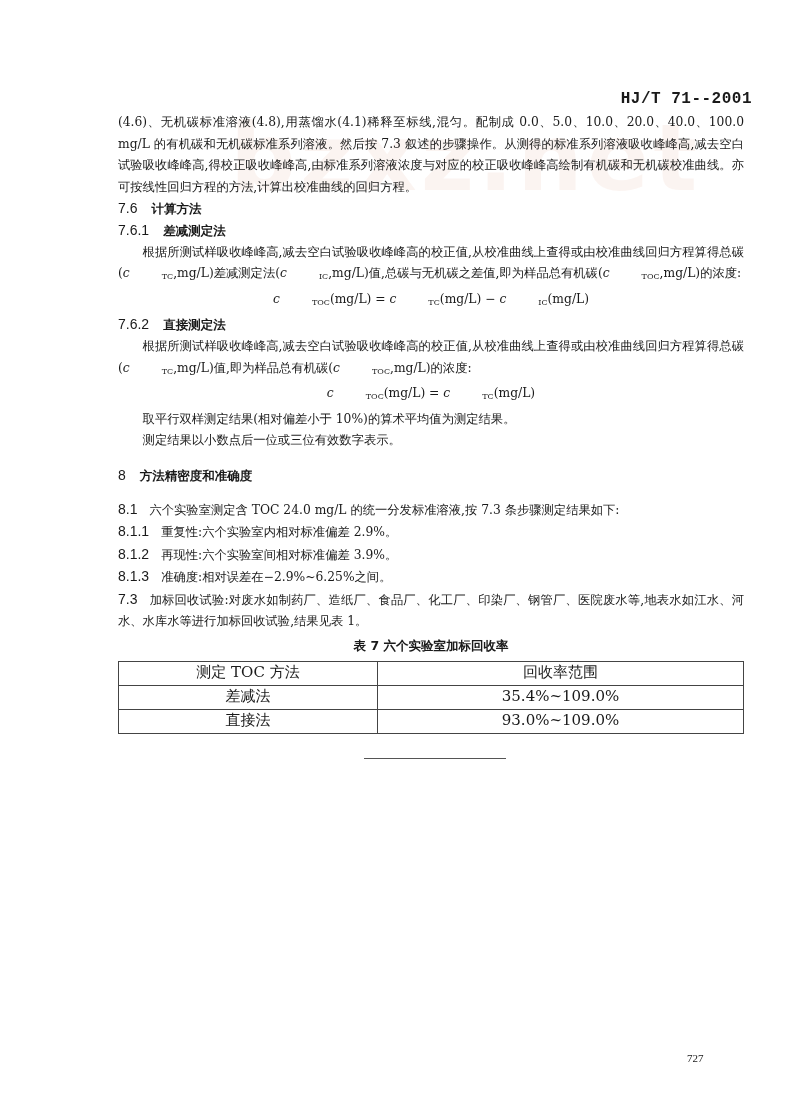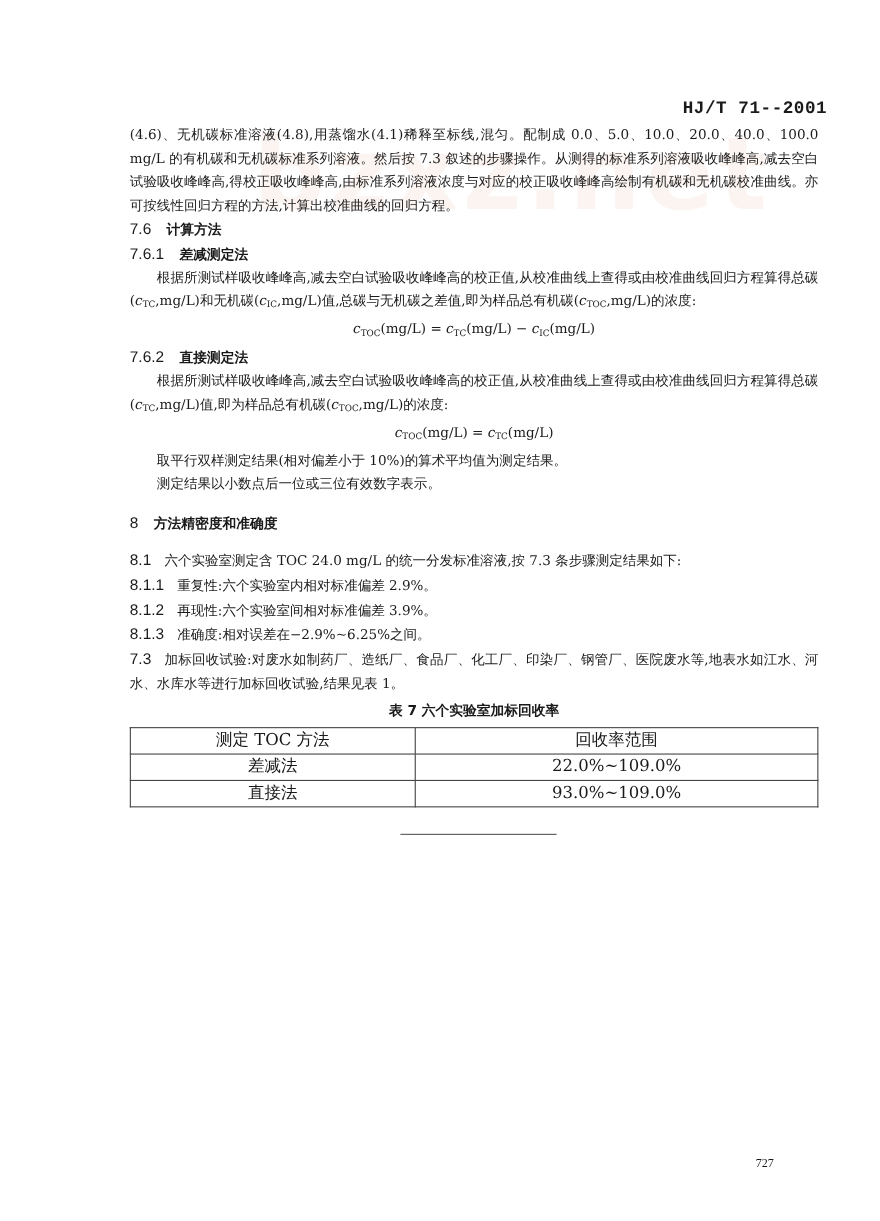--- a/index.html
+++ b/index.html
@@ -21,21 +21,21 @@
     }
     .page {
       position: absolute; left: 118px; top: 112px; width: 626px;
       font-size: 12.3px; line-height: 21.6px;
     }
     p { margin: 0; text-align: justify; }
     .indent { text-indent: 2em; }
     .h { font-family: "DejaVu Sans", sans-serif; font-weight: bold; font-size: 12.5px; margin: 0; }
     .num { font-family: "Liberation Sans", sans-serif; font-weight: normal; font-size: 14px; margin-right: 14px; }
     .formula { text-align: center; margin: 1px 0; }
-    .sub { font-size: 8px; vertical-align: -2px; }
+    .sub { font-size: 8px; vertical-align: -2px; margin-left: 32px; }
     .var { font-style: italic; }
     .sec8 { margin-top: 13px; margin-bottom: 12px; }
     .clause-num { font-family: "Liberation Sans", sans-serif; font-size: 14px; margin-right: 12px; }
     .table-caption {
       text-align: center; font-family: "DejaVu Sans", sans-serif; font-weight: bold;
       font-size: 12.5px; margin: 2px 0 4px 0;
     }
     table {
       width: 626px; border-collapse: collapse; font-size: 15px;
       border: 1.5px solid #222;
@@ -64,21 +64,21 @@
 
   <p>(4.6)、无机碳标准溶液(4.8),用蒸馏水(4.1)稀释至标线,混匀。配制成 0.0、5.0、10.0、20.0、40.0、100.0 mg/L 的有机碳和无机碳标准系列溶液。然后按 7.3 叙述的步骤操作。从测得的标准系列溶液吸收峰峰高,减去空白试验吸收峰峰高,得校正吸收峰峰高,由标准系列溶液浓度与对应的校正吸收峰峰高绘制有机碳和无机碳校准曲线。亦可按线性回归方程的方法,计算出校准曲线的回归方程。</p>
 
   <div class="h">
     <span class="num">7.6</span><span>计算方法</span>
   </div>
 
   <div class="h">
     <span class="num">7.6.1</span><span>差减测定法</span>
   </div>
-  <p class="indent"><span>根据所测试样吸收峰峰高,减去空白试验吸收峰峰高的校正值,从校准曲线上查得或由校准曲线回归方程算得总碳(</span><span class="var">c</span><span class="sub">TC</span><span>,mg/L)和无机碳(</span><span class="var">c</span><span class="sub">IC</span><span>,mg/L)值,总碳与无机碳之差值,即为样品总有机碳(</span><span class="var">c</span><span class="sub">TOC</span><span>,mg/L)的浓度:</span></p>
+  <p class="indent"><span>根据所测试样吸收峰峰高,减去空白试验吸收峰峰高的校正值,从校准曲线上查得或由校准曲线回归方程算得总碳(</span><span class="var">c</span><span class="sub">TC</span><span>,mg/L)差减测定法(</span><span class="var">c</span><span class="sub">IC</span><span>,mg/L)值,总碳与无机碳之差值,即为样品总有机碳(</span><span class="var">c</span><span class="sub">TOC</span><span>,mg/L)的浓度:</span></p>
   <p class="formula"><span class="var">c</span><span class="sub">TOC</span><span>(mg/L) = </span><span class="var">c</span><span class="sub">TC</span><span>(mg/L) − </span><span class="var">c</span><span class="sub">IC</span><span>(mg/L)</span></p>
 
   <div class="h">
     <span class="num">7.6.2</span><span>直接测定法</span>
   </div>
   <p class="indent"><span>根据所测试样吸收峰峰高,减去空白试验吸收峰峰高的校正值,从校准曲线上查得或由校准曲线回归方程算得总碳(</span><span class="var">c</span><span class="sub">TC</span><span>,mg/L)值,即为样品总有机碳(</span><span class="var">c</span><span class="sub">TOC</span><span>,mg/L)的浓度:</span></p>
   <p class="formula"><span class="var">c</span><span class="sub">TOC</span><span>(mg/L) = </span><span class="var">c</span><span class="sub">TC</span><span>(mg/L)</span></p>
   <p class="indent">取平行双样测定结果(相对偏差小于 10%)的算术平均值为测定结果。</p>
   <p class="indent">测定结果以小数点后一位或三位有效数字表示。</p>
 
@@ -94,21 +94,21 @@
 
   <div class="table-caption">表 7  六个实验室加标回收率</div>
   <table>
     <tbody>
         <tr>
       <td class="c1">测定 TOC 方法</td>
       <td>回收率范围</td>
     </tr>
     <tr>
       <td class="c1">差减法</td>
-      <td>22.0%~109.0%</td>
+      <td>35.4%~109.0%</td>
     </tr>
     <tr>
       <td class="c1">直接法</td>
       <td>93.0%~109.0%</td>
     </tr>
   </tbody>
     </table>
 </div>
 
 <div class="rule"></div>

